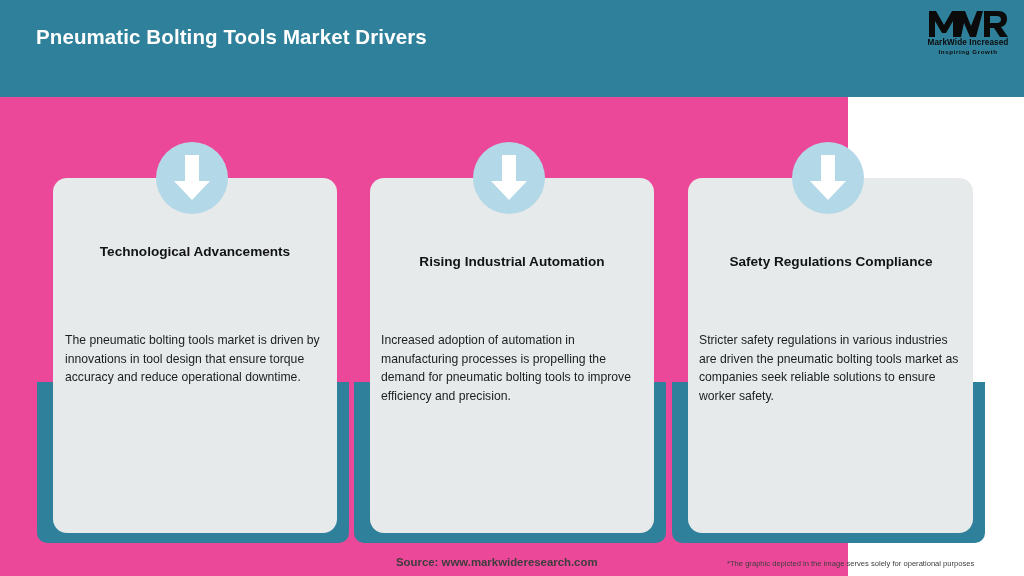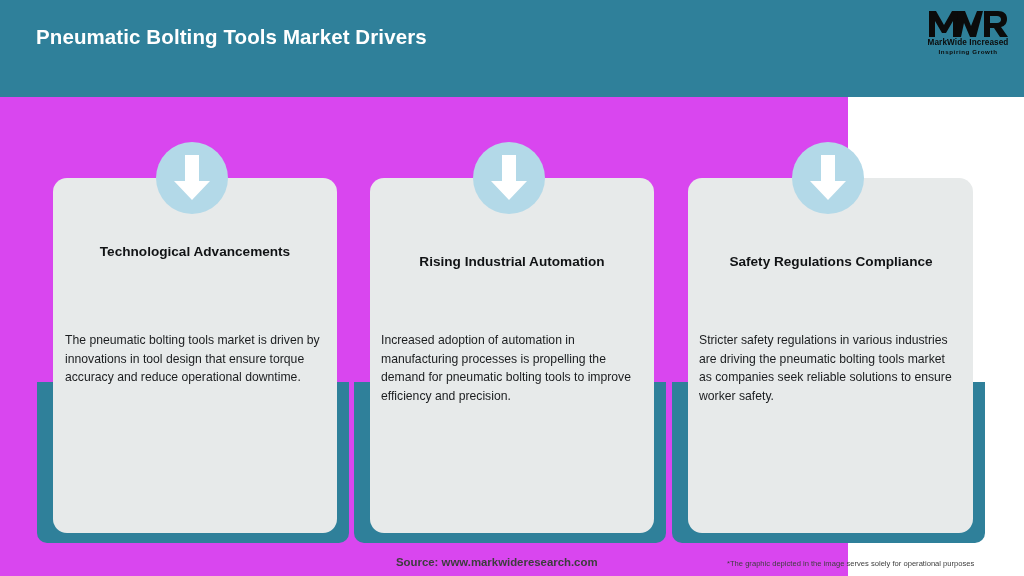--- a/index.html
+++ b/index.html
@@ -2,21 +2,21 @@
 <html><head>
 <meta charset="utf-8">
 <style>
   * { margin:0; padding:0; box-sizing:border-box; }
   html, body {
     width:1024px; height:576px;
     background:#ffffff;
     font-family:"Liberation Sans", sans-serif;
     overflow:hidden;
   }
-  #stage { position:relative; width:848px; height:576px; background:#d946ef; }
+  #stage { position:relative; width:848px; height:576px; background:#ec4899; }
 
   
   .header-bar{
     position:absolute; left:0; top:0; width:1024px; height:97px;
     background:#2f809a;
   }
   .header-title{
     position:absolute; left:36px; top:25px;
     font-size:20.5px; font-weight:bold; color:#ffffff;
     letter-spacing:0.1px; white-space:nowrap;
@@ -127,19 +127,19 @@
 
   <div class="card-group">
     <div class="frame" style="left:672px; top:382px; width:313px; height:161px;"></div>
     <div class="card" style="left:688px; top:178px; width:285px; height:355px;"></div>
     <div class="badge" style="left:792px; top:142px;">
       <svg width="40" height="46" viewBox="0 0 40 46" xmlns="http://www.w3.org/2000/svg">
         <path d="M13 0 L27 0 L27 26 L38 26 L20 45 L2 26 L13 26 Z" fill="#ffffff"></path>
       </svg>
     </div>
     <div class="card-title" style="left:700px; top:251px; width:262px;">Safety Regulations Compliance</div>
-    <div class="card-body" style="left:699px; top:331px; width:260px;">Stricter safety regulations in various industries are driving the pneumatic bolting tools market as companies seek reliable solutions to ensure worker safety.</div>
+    <div class="card-body" style="left:699px; top:331px; width:260px;">Stricter safety regulations in various industries are driven the pneumatic bolting tools market as companies seek reliable solutions to ensure worker safety.</div>
   </div>
 
   <div class="source">Source: www.markwideresearch.com</div>
   <div class="disclaimer">*The graphic depicted in the image serves solely for operational purposes</div>
 
 </div>
 
 </body></html>

